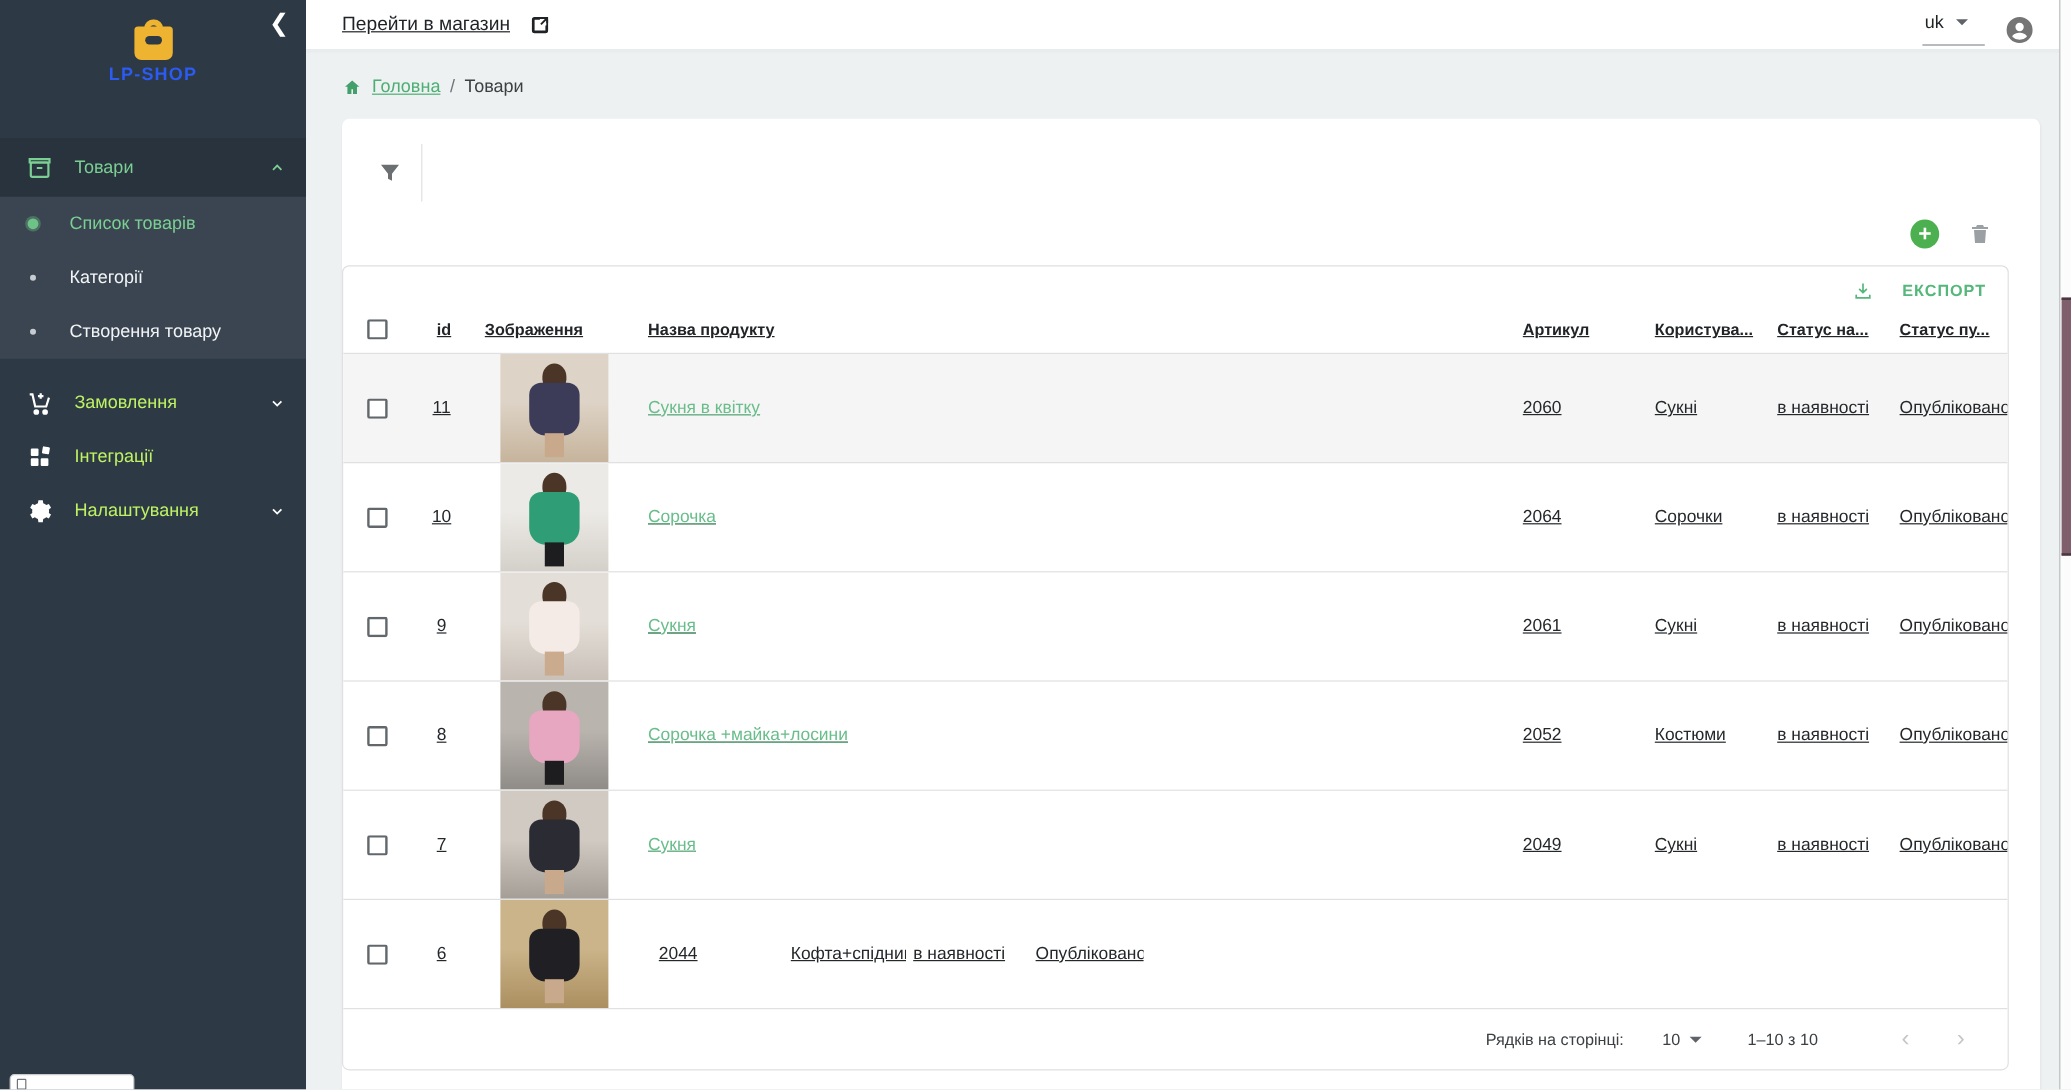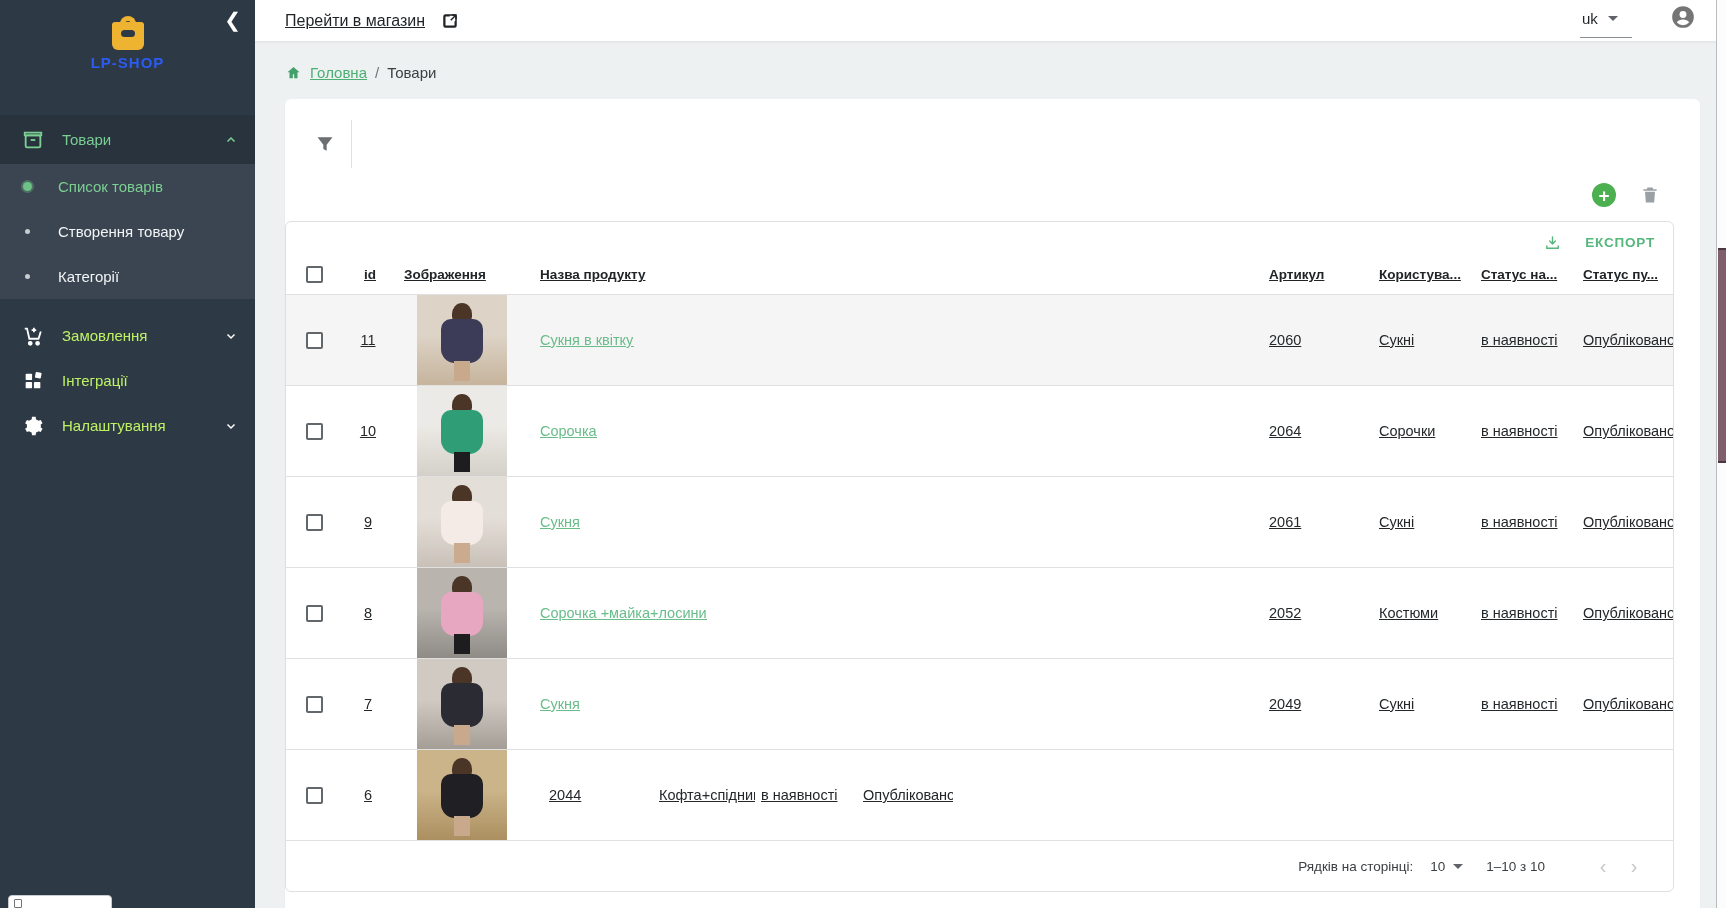--- a/index.html
+++ b/index.html
@@ -28,21 +28,21 @@
   .menu-item { display:flex; align-items:center; height:45px; padding:0 18px 0 22px; font-size:15px; color:#bef264; cursor:pointer; }
   .menu-item .mi-icon { width:22px; height:22px; margin-right:18px; }
   .menu-item .mi-label { flex:1; }
   .chev { width:12px; height:12px; }
   .mi-icon svg, .chev svg { display:block; width:100%; height:100%; }
 
   
   .main { flex:1; display:flex; flex-direction:column; background:#edf1f2; position:relative; }
   .topbar { height:53px; background:#fff; border-bottom:1px solid #e3e6e8; box-shadow:0 1px 2px rgba(0,0,0,.04); display:flex; align-items:center; padding:0 30px; }
   .shop-link { color:#1f2326; font-size:16px; text-decoration:underline; display:flex; align-items:center; gap:16px; cursor:pointer; }
-  .topbar-right { margin-left:auto; display:flex; align-items:flex-start; gap:38px; }
+  .topbar-right { margin-left:auto; display:flex; align-items:flex-end; gap:16px; }
   .lang-select { position:relative; display:flex; align-items:center; gap:10px; font-size:15px; color:#1f2326; cursor:pointer; padding:6px 2px 10px; border-bottom:1px solid #8a8f94; min-width:52px; }
   .caret-down { width:0; height:0; border-left:5px solid transparent; border-right:5px solid transparent; border-top:5px solid #5f6368; }
   .avatar { width:26px; height:26px; color:#757575; cursor:pointer; }
   .avatar svg { display:block; }
 
   .breadcrumb { display:flex; align-items:center; gap:8px; padding:22px 0 18px 30px; font-size:15px; }
   .breadcrumb .home-icon { width:17px; height:16px; color:#43a06b; }
   .crumb-link { color:#4daf73; text-decoration:underline; cursor:pointer; }
   .crumb-sep { color:#6f7478; }
   .crumb-current { color:#3c4043; }
@@ -77,21 +77,21 @@
   .c-avail { width:102px; }
   .c-pub { width:96px; }
   .cb { width:17px; height:17px; border:2px solid #61676b; border-radius:2px; background:#fff; cursor:pointer; display:inline-block; }
   .plink { color:#69bd8a; text-decoration:underline; cursor:pointer; }
 
   .thumb { width:90px; height:90px; position:relative; overflow:hidden; background:linear-gradient(180deg, var(--bgt) 0%, var(--bgt) 45%, var(--bgb) 100%); }
   .thumb .hair { position:absolute; left:50%; top:8px; transform:translateX(-50%); width:20px; height:22px; border-radius:50% 50% 40% 40%; background:#4a3526; }
   .thumb .outfit { position:absolute; left:50%; top:24px; transform:translateX(-50%); width:42px; height:44px; border-radius:10px 10px 14px 14px; background:var(--outfit); }
   .thumb .legs { position:absolute; left:50%; top:66px; transform:translateX(-50%); width:16px; height:20px; background:var(--legs); }
 
-  .pagination { display:flex; align-items:center; justify-content:flex-end; height:50px; padding-right:26px; font-size:13.5px; color:#3c4043; gap:5px; }
+  .pagination { display:flex; align-items:center; justify-content:flex-end; height:50px; padding-right:26px; font-size:13.5px; color:#3c4043; gap:20px; }
   .rpp-label { color:#3c4043; }
   .rpp-select { display:flex; align-items:center; gap:8px; margin:0 18px 0 12px; cursor:pointer; }
   .page-range { margin-right:40px; }
   .pg-chev { width:26px; height:26px; display:flex; align-items:center; justify-content:center; color:#c3c7ca; font-size:20px; cursor:default; }
 
   
   .scroll-strip { position:absolute; right:0; top:0; width:10px; height:908px; background:#fcfcfc; border-left:1px solid #b9bcbe; z-index:20; }
   .scroll-thumb { position:absolute; left:1px; right:0; top:248px; height:215px; background:#7e5f6b; border-top:2px solid #4a3740; border-bottom:2px solid #4a3740; }
 
   
@@ -130,25 +130,25 @@
             </svg>
         </span>
       </div>
       <div class="submenu">
         <div class="submenu-item active">
           <span class="bullet"></span>
           <span>Список товарів</span>
         </div>
         <div class="submenu-item">
           <span class="bullet"></span>
-          <span>Створення товару</span>
+          <span>Категорії</span>
         </div>
         <div class="submenu-item">
           <span class="bullet"></span>
-          <span>Категорії</span>
+          <span>Створення товару</span>
         </div>
       </div>
 
       <div class="menu-item" style="margin-top:14px;">
         <span class="mi-icon">
           <svg viewBox="0 0 24 24" fill="none" stroke="#fff" stroke-width="2">
               <circle cx="9" cy="20" r="1.6" fill="#fff"></circle>
               <circle cx="17" cy="20" r="1.6" fill="#fff"></circle>
               <path d="M3 4h2.5l2.5 11h10l2.5-8"></path>
               <path d="M13 3v5M10.5 5.5h5"></path>

